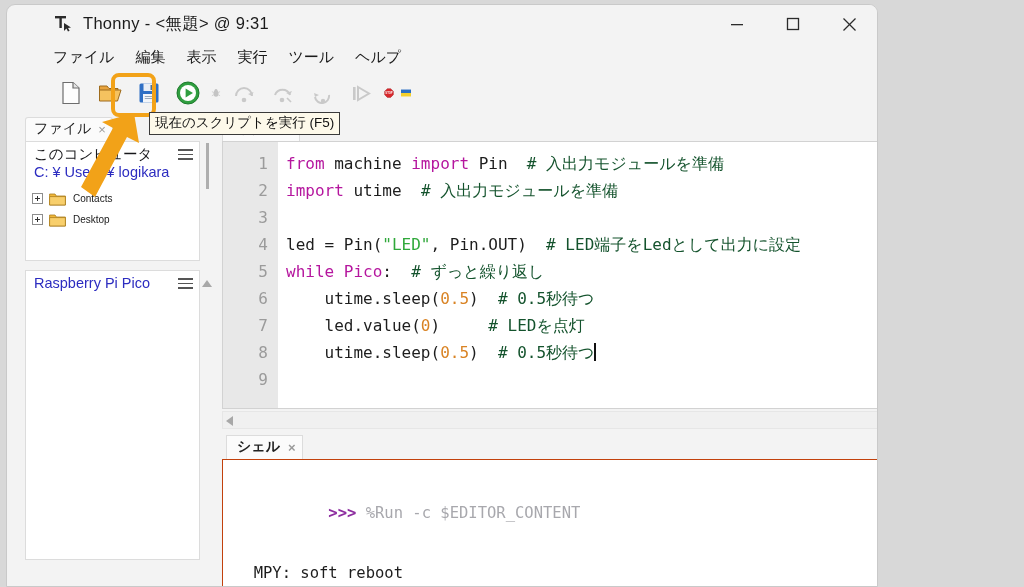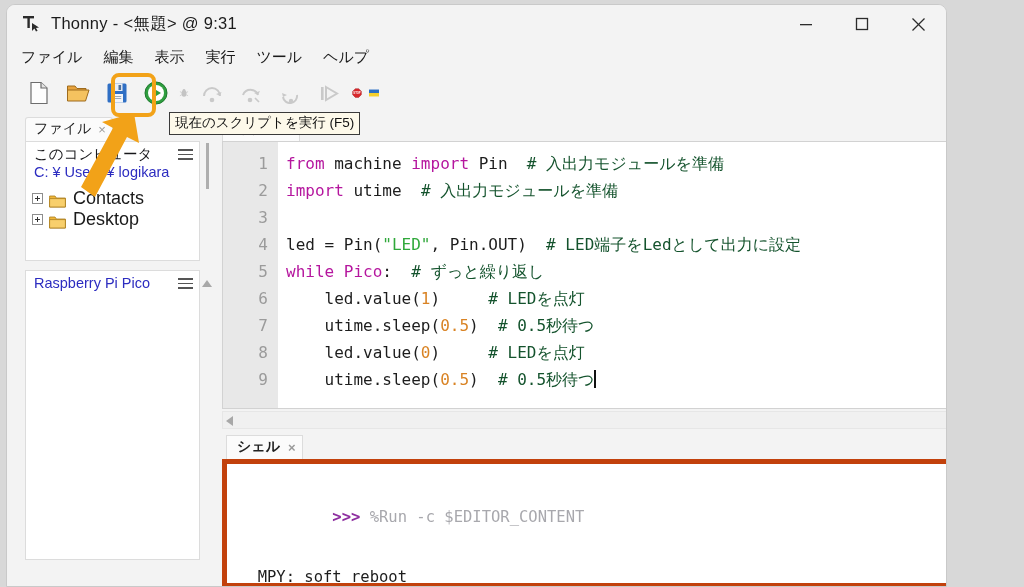--- a/index.html
+++ b/index.html
@@ -7,26 +7,27 @@
     margin: 0; padding: 0;
     width: 1024px; height: 587px;
     overflow: hidden;
     background: #d8d8d8;
     font-family: "Liberation Sans", "DejaVu Sans", sans-serif;
   }
 
   #app {
     position: absolute;
     left: 6px; top: 4px;
-    width: 941px; height: 583px;
+    width: 872px; height: 583px;
     background: #f3f3f3;
     border: 1px solid #c9c9c9;
     border-top-left-radius: 9px;
     border-top-right-radius: 9px;
     overflow: hidden;
+    padding-left: 32px;
   }
 
   
   .titlebar {
     position: relative;
     height: 38px;
     background: #f3f3f3;
     display: flex;
     align-items: center;
   }
@@ -88,21 +89,21 @@
     width: 45px; height: 44px;
     border: 4px solid #f2a218;
     border-radius: 8px;
     z-index: 40;
     pointer-events: none;
   }
 
   
   .tooltip {
     position: absolute;
-    left: 162px; top: 107px;
+    left: 142px; top: 107px;
     background: #fdf9ea;
     border: 1.6px solid #3a3a3a;
     padding: 1px 5px 2px 5px;
     font-size: 13.5px;
     color: #111;
     white-space: nowrap;
     z-index: 55;
     line-height: 1.35;
   }
 
@@ -174,21 +175,21 @@
     font-size: 14.5px;
     color: #2c2cc0;
     padding-left: 8px;
     line-height: 1.2;
     white-space: nowrap;
   }
   .tree { padding: 7px 0 0 4px; }
   .tree-row {
     display: flex; align-items: center;
     height: 21px;
-    font-size: 18px;
+    font-size: 10px;
     color: #1a1a1a;
   }
   .expander {
     width: 11px; height: 11px;
     border: 1px solid #8d8d8d;
     margin: 0 6px 0 2px;
     position: relative;
     background: #fff;
     flex: 0 0 11px;
   }
@@ -315,21 +316,21 @@
   
   .shell-tabstrip {
     position: absolute; left: 4px; top: 318px;
     height: 26px; display: flex; align-items: flex-end; padding-left: 4px; font-weight: bold;
   }
   .shell-frame {
     position: absolute;
     left: 4px; top: 344px;
     right: 8px; bottom: 0;
     background: #ffffff;
-    border: 5px solid #c2410c;
+    border: 1px solid #c2410c;
     padding: 8px 0 0 12px;
     overflow: hidden;
   }
   .shell-line {
     font-family: "DejaVu Sans Mono", "Liberation Mono", monospace;
     font-size: 15.5px;
     line-height: 30px;
     white-space: pre;
     color: #1d1d1d;
   }
@@ -582,21 +583,20 @@
           <div>7</div>
           <div>8</div>
           <div>9</div>
         </div>
         <div class="codearea" id="codearea">
             <div class="codeline"><span class="kw">from </span><span>machine </span><span class="kw">import </span><span>Pin  </span><span class="cmt"># 入出力モジュールを準備</span></div>
             <div class="codeline"><span class="kw">import </span><span>utime  </span><span class="cmt"># 入出力モジュールを準備</span></div>
             <div class="codeline">&nbsp;</div>
             <div class="codeline"><span>led = Pin(</span><span class="str">"LED"</span><span>, Pin.OUT)  </span><span class="cmt"># LED端子をLedとして出力に設定</span></div>
             <div class="codeline"><span class="kw">while </span><span class="kw">Pico</span><span>:  </span><span class="cmt"># ずっと繰り返し</span></div>
-            <div class="codeline"><span>    led.value(</span><span class="num">1</span><span>)     </span><span class="cmt"># LEDを点灯</span></div>
             <div class="codeline"><span>    utime.sleep(</span><span class="num">0.5</span><span>)  </span><span class="cmt"># 0.5秒待つ</span></div>
             <div class="codeline"><span>    led.value(</span><span class="num">0</span><span>)     </span><span class="cmt"># LEDを点灯</span></div>
             <div class="codeline"><span>    utime.sleep(</span><span class="num">0.5</span><span>)  </span><span class="cmt"># 0.5秒待つ</span><span class="cursor"></span></div>
           </div>
       </div>
 
       <div class="ed-vscroll">
         <span class="tri-up" style="left:1.5px; top:4px;"></span>
         <span class="tri-down" style="left:1.5px; bottom:4px;"></span>
       </div>

